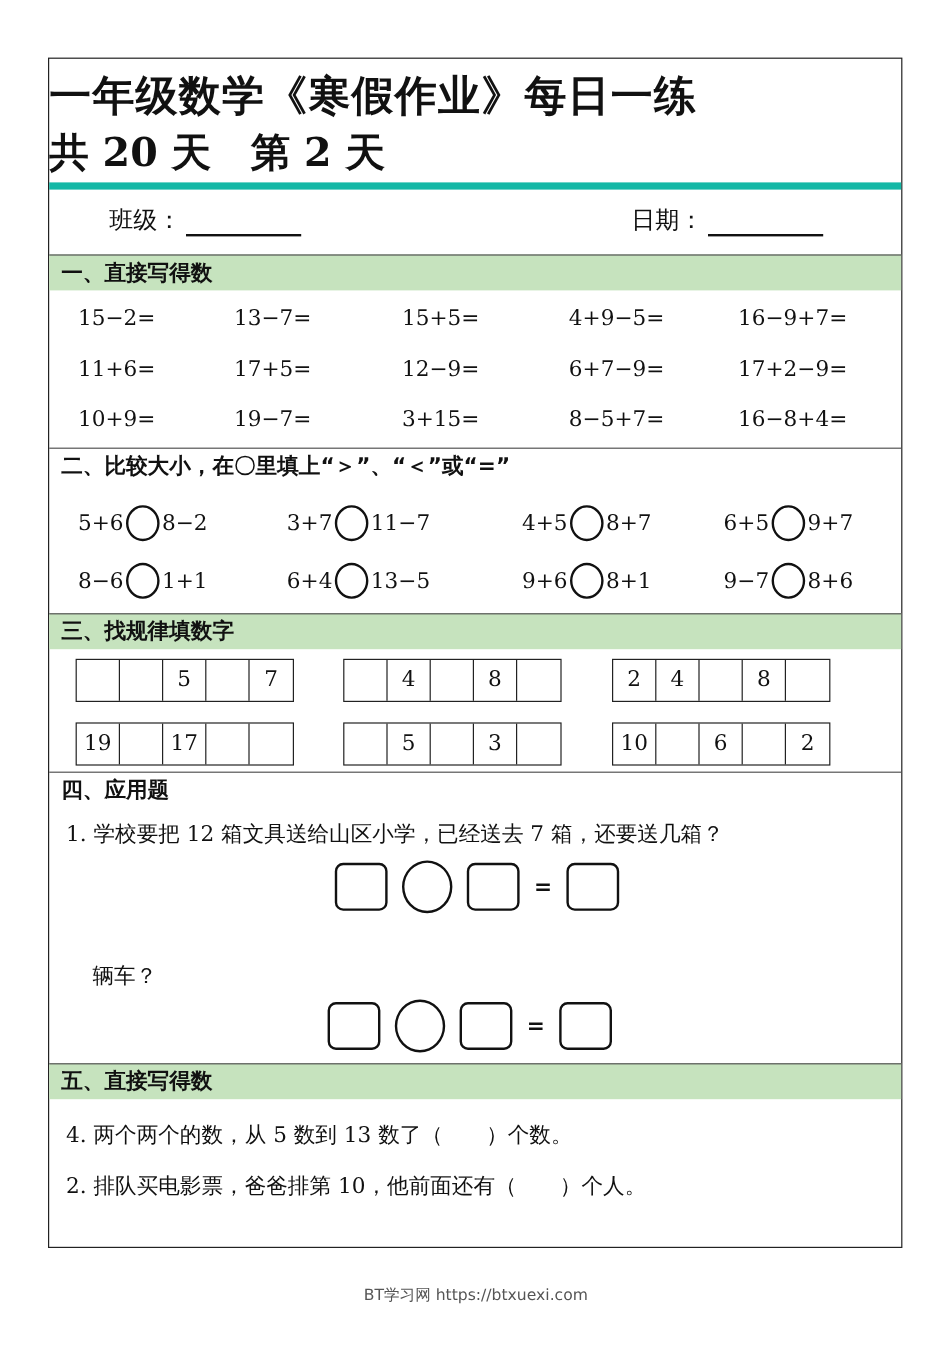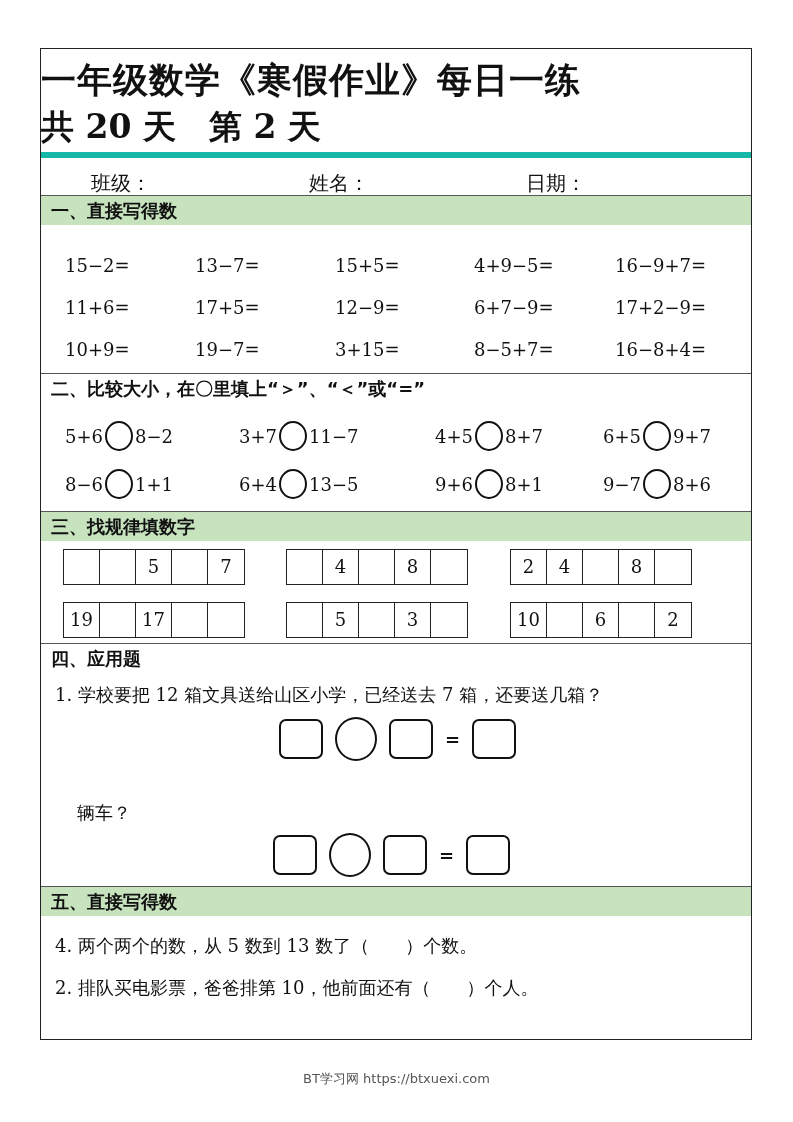--- a/index.html
+++ b/index.html
@@ -30,25 +30,24 @@
 <body>
 
 <div class="page">
   <div class="title-block">
     <div class="title-main">一年级数学《寒假作业》每日一练</div>
     <div class="title-sub">共 20 天　第 2 天</div>
   </div>
 
   <div class="info-row">
     <div class="info-item" style="left:50px"><span>班级：</span><span class="info-line"></span></div>
-    <div class="info-item" style="left:268px"><span>姓名：</span><span class="info-line"></span></div>
     <div class="info-item" style="left:485px"><span>日期：</span><span class="info-line"></span></div>
   </div>
 
-  <div class="sec-head" style="top:146px">一、直接写得数</div>
+  <div class="sec-head" style="top:163px">一、直接写得数</div>
   <div>
     <div class="calc" style="left:24px;top:206px">15−2=</div>
     <div class="calc" style="left:154px;top:206px">13−7=</div>
     <div class="calc" style="left:294px;top:206px">15+5=</div>
     <div class="calc" style="left:433px;top:206px">4+9−5=</div>
     <div class="calc" style="left:574px;top:206px">16−9+7=</div>
     <div class="calc" style="left:24px;top:248px">11+6=</div>
     <div class="calc" style="left:154px;top:248px">17+5=</div>
     <div class="calc" style="left:294px;top:248px">12−9=</div>
     <div class="calc" style="left:433px;top:248px">6+7−9=</div>

